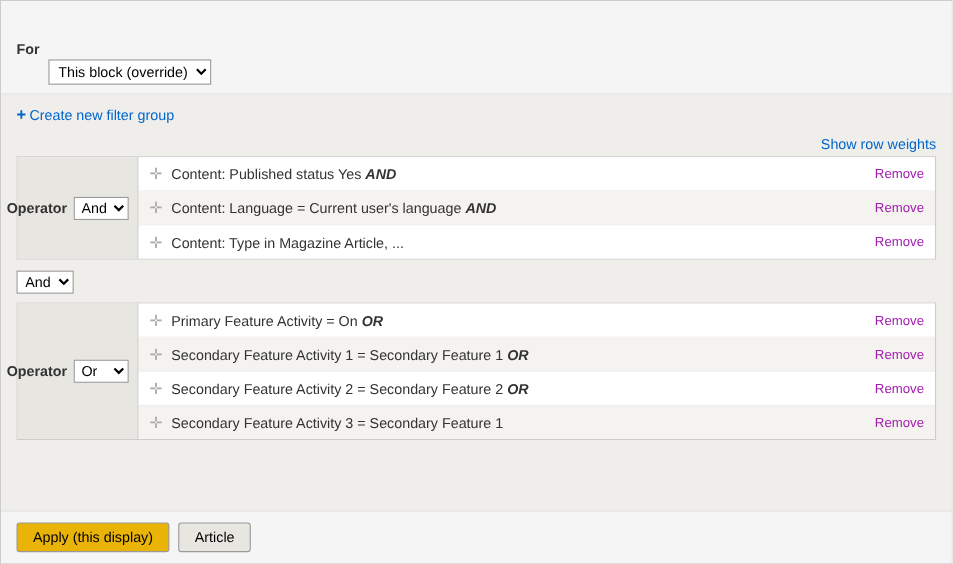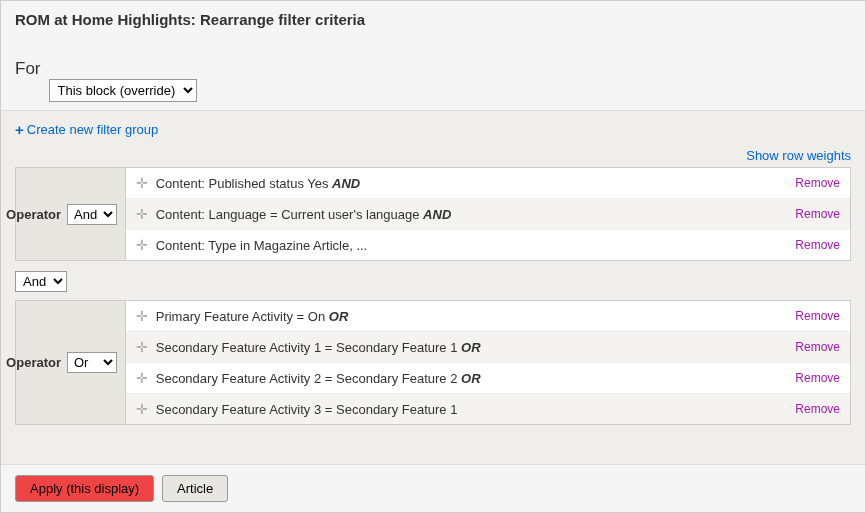--- a/index.html
+++ b/index.html
@@ -26,22 +26,22 @@
       font-size: 15px;
       font-weight: bold;
       margin-bottom: 8px;
     }
     .for-row {
       display: flex;
       align-items: center;
       gap: 8px;
     }
     .for-label {
-      font-weight: normal;
-      font-size: 17px;
+      font-weight: bold;
+      font-size: 13px;
     }
     .for-select {
       font-size: 13px;
       padding: 2px 4px;
       border: 1px solid #999;
       background: #fff;
       cursor: pointer;
       margin-top: 43px;
     }
     .dialog-body {
@@ -159,35 +159,34 @@
     }
     .btn {
       font-size: 13px;
       padding: 5px 14px;
       border: 1px solid #999;
       background: #e8e6e1;
       cursor: pointer;
       border-radius: 3px;
     }
     .btn-apply {
-      background: #ef4444;
+      background: #eab308;
     }
     .plus-icon {
       font-size: 15px;
       color: #0066cc;
       font-weight: bold;
     }
   </style>
 </head>
 <body>
 
 <div class="dialog">
 
   <div class="dialog-header">
-    <div class="dialog-title">ROM at Home Highlights: Rearrange filter criteria</div>
     <div class="for-row">
       <span class="for-label">For</span>
       <select class="for-select">
         <option>This block (override)</option>
         <option>All displays</option>
       </select>
     </div>
   </div>
 
   <div class="dialog-body">

